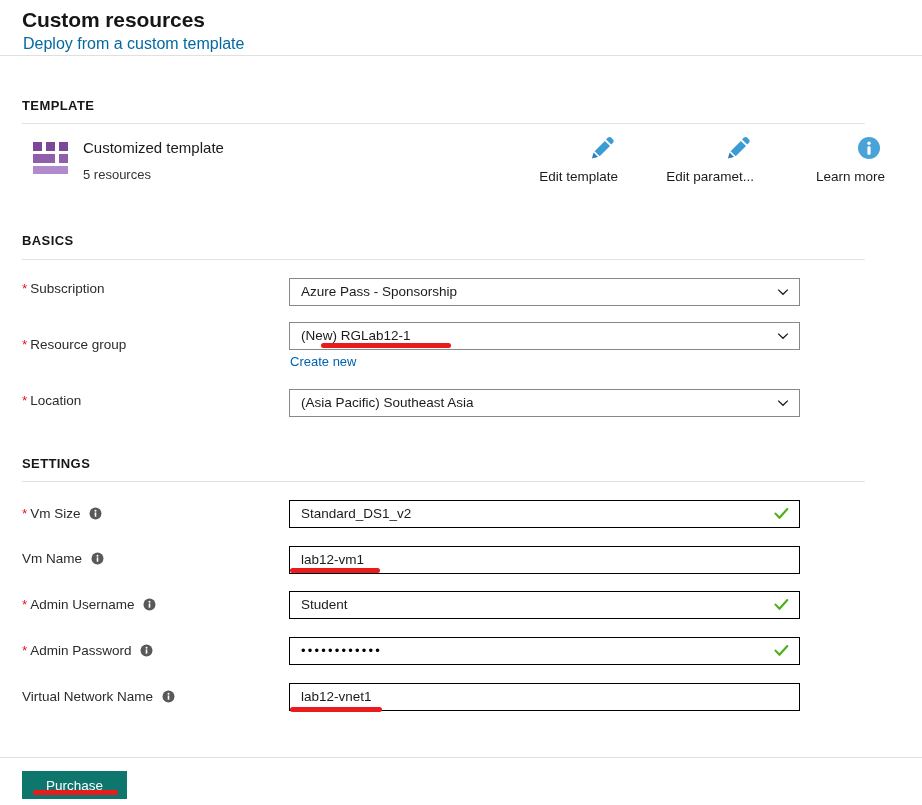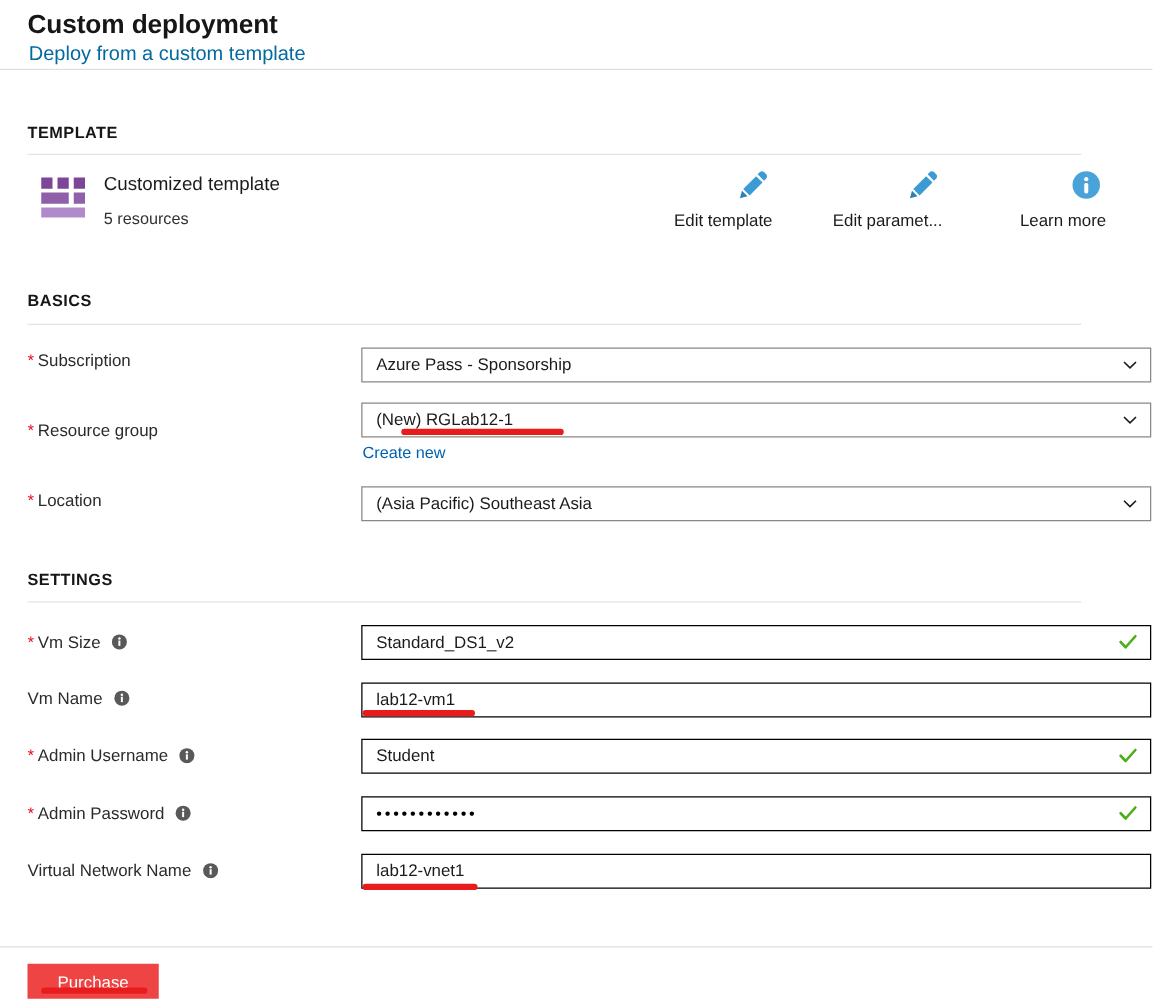--- a/index.html
+++ b/index.html
@@ -113,21 +113,21 @@
   }
   .info-ic {
     display: inline-block;
     vertical-align: -2px;
     margin-left: 5px;
   }
 
   .field {
     position: absolute;
     left: 289px;
-    width: 632px;
+    width: 511px;
     height: 28px;
     box-sizing: border-box;
     background: #fff;
   }
   .field.gray  { border: 1px solid #8a8886; }
   .field.purp  { border: 1px solid #000000; }
   .field .val {
     position: absolute;
     left: 11px; top: 0;
     line-height: 26px;
@@ -165,42 +165,42 @@
   .footer-rule {
     position: absolute;
     left: 0; top: 757px;
     width: 922px; height: 1px;
     background: #e0e0e0;
   }
   .purchase-btn {
     position: absolute;
     left: 22px; top: 771px;
     width: 105px; height: 28px;
-    background: #ef4444;
+    background: #0f766e;
     border: none;
     color: #fff;
     font-family: "Liberation Sans", sans-serif;
     font-size: 13.5px;
     cursor: pointer;
     padding: 0;
   }
 
   
   .marker {
     position: absolute;
     height: 5px;
     background: #e81c1c;
     border-radius: 3px;
   }
 </style>
 </head>
 <body>
 
 <div class="page-header">
-  <div class="page-title">Custom deployment</div>
+  <div class="page-title">Custom resources</div>
   <div class="page-subtitle">Deploy from a custom template</div>
 </div>
 
 <div class="section-head" style="top:98px">TEMPLATE</div>
 <div class="section-rule" style="top:123px"></div>
 
 <div class="tmpl-icon">
   <i style="left:0;  top:0;  width:9px;  height:9px;  background:#7c4799;"></i>
   <i style="left:13px;top:0;  width:9px;  height:9px;  background:#7c4799;"></i>
   <i style="left:26px;top:0;  width:9px;  height:9px;  background:#7c4799;"></i>

